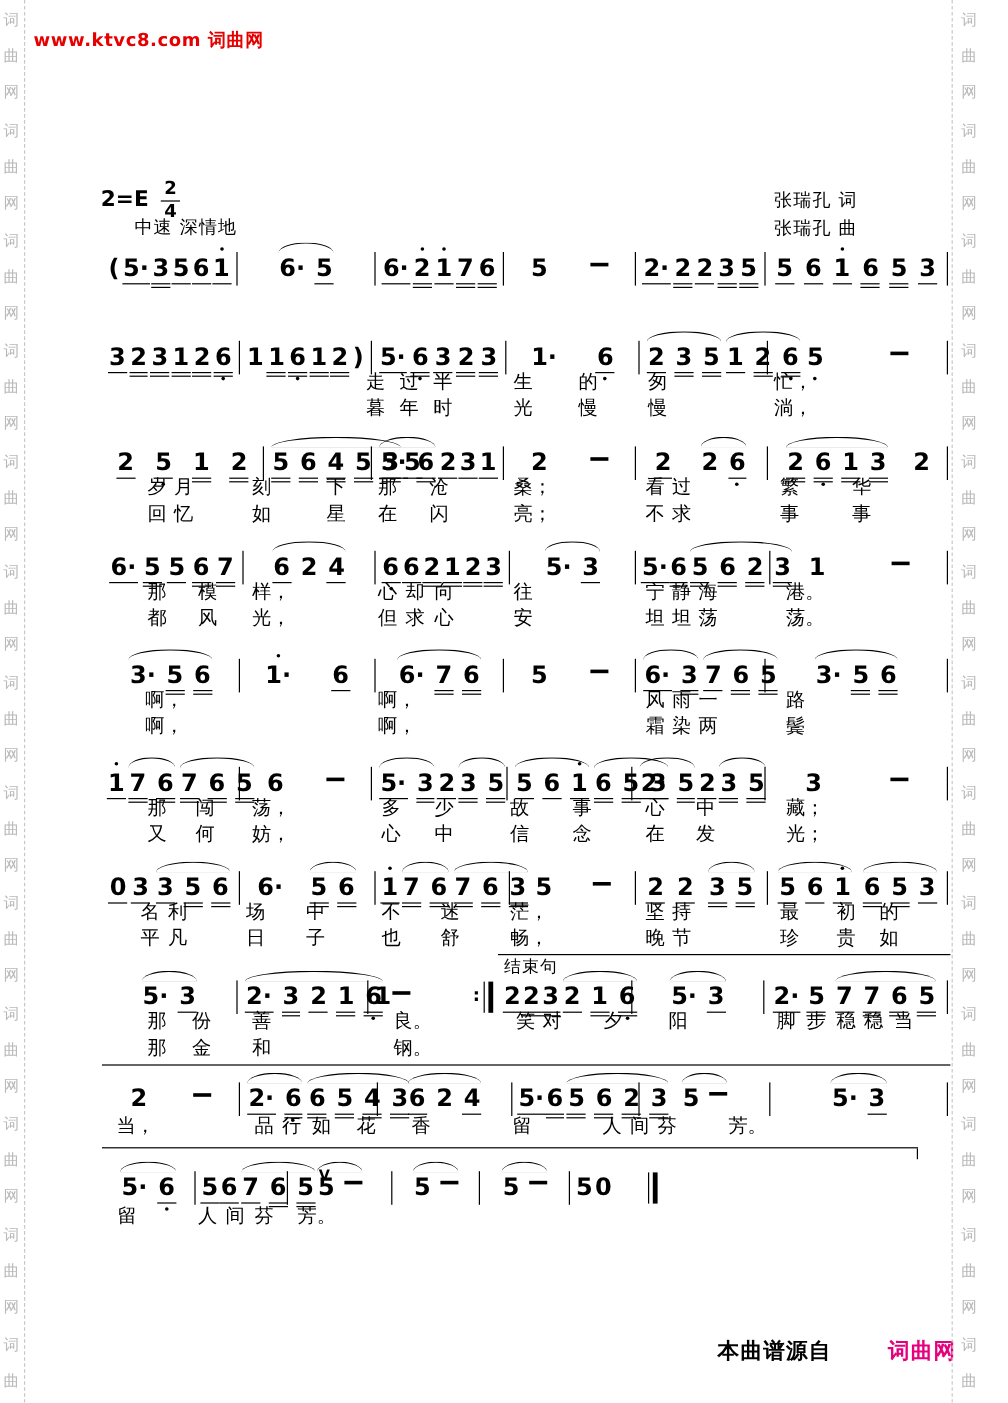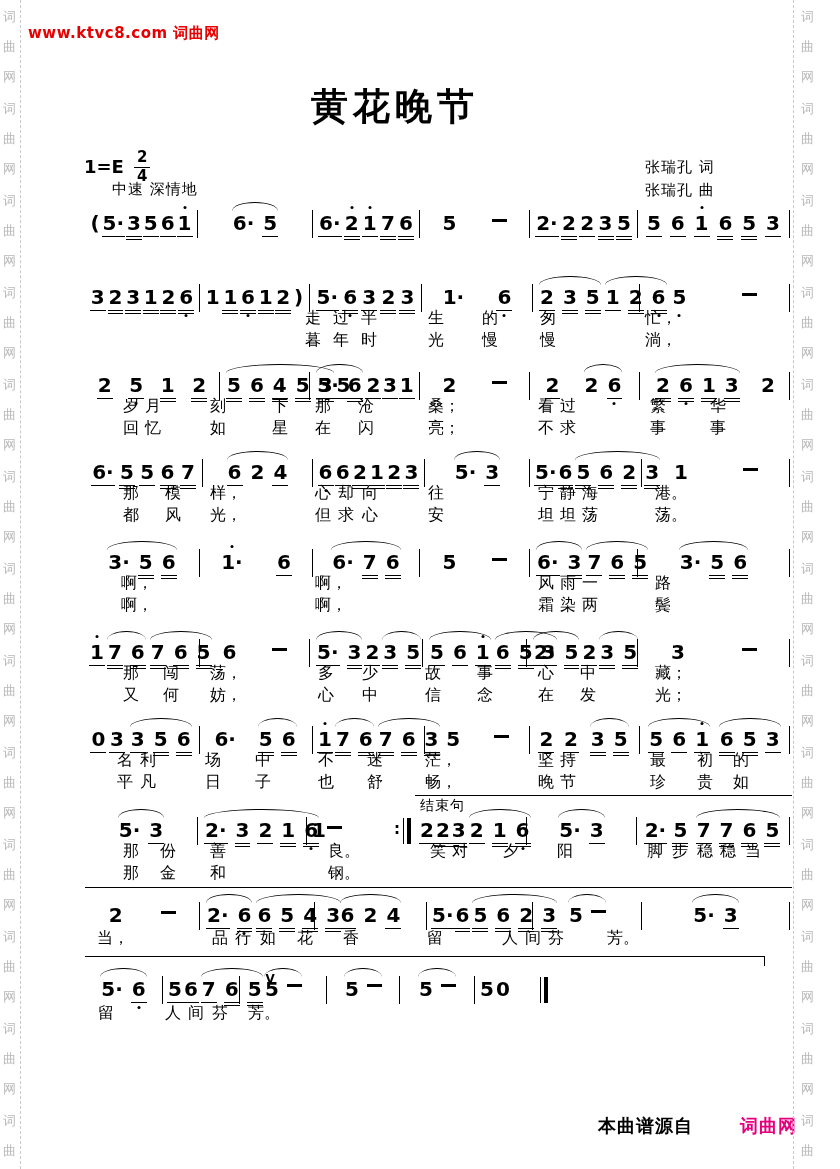--- a/index.html
+++ b/index.html
@@ -48,23 +48,22 @@
   .wm-line{position:absolute;top:0;bottom:0;border-left:1px dashed #c8c8c8;}
   .bracket{position:absolute;border-top:1.4px solid #000;height:10px;}
   .bracket.tick::after{content:"";position:absolute;right:0;top:0;height:9px;
         border-right:1.4px solid #000;}
 </style>
 </head>
 <body>
 
 <div id="page">
   <a class="sitelink">www.ktvc8.com 词曲网</a>
-  <h1 class="title">黄花晚节</h1>
   <div class="keysig">
-    <span>1=E</span>
+    <span>2=E</span>
     <span class="timesig">
       <span class="top">2</span>
       <span>4</span>
     </span>
   </div>
   <div class="tempo">中速 深情地</div>
   <div class="credits">
     <div>张瑞孔 词</div>
     <div>张瑞孔 曲</div>
   </div>

